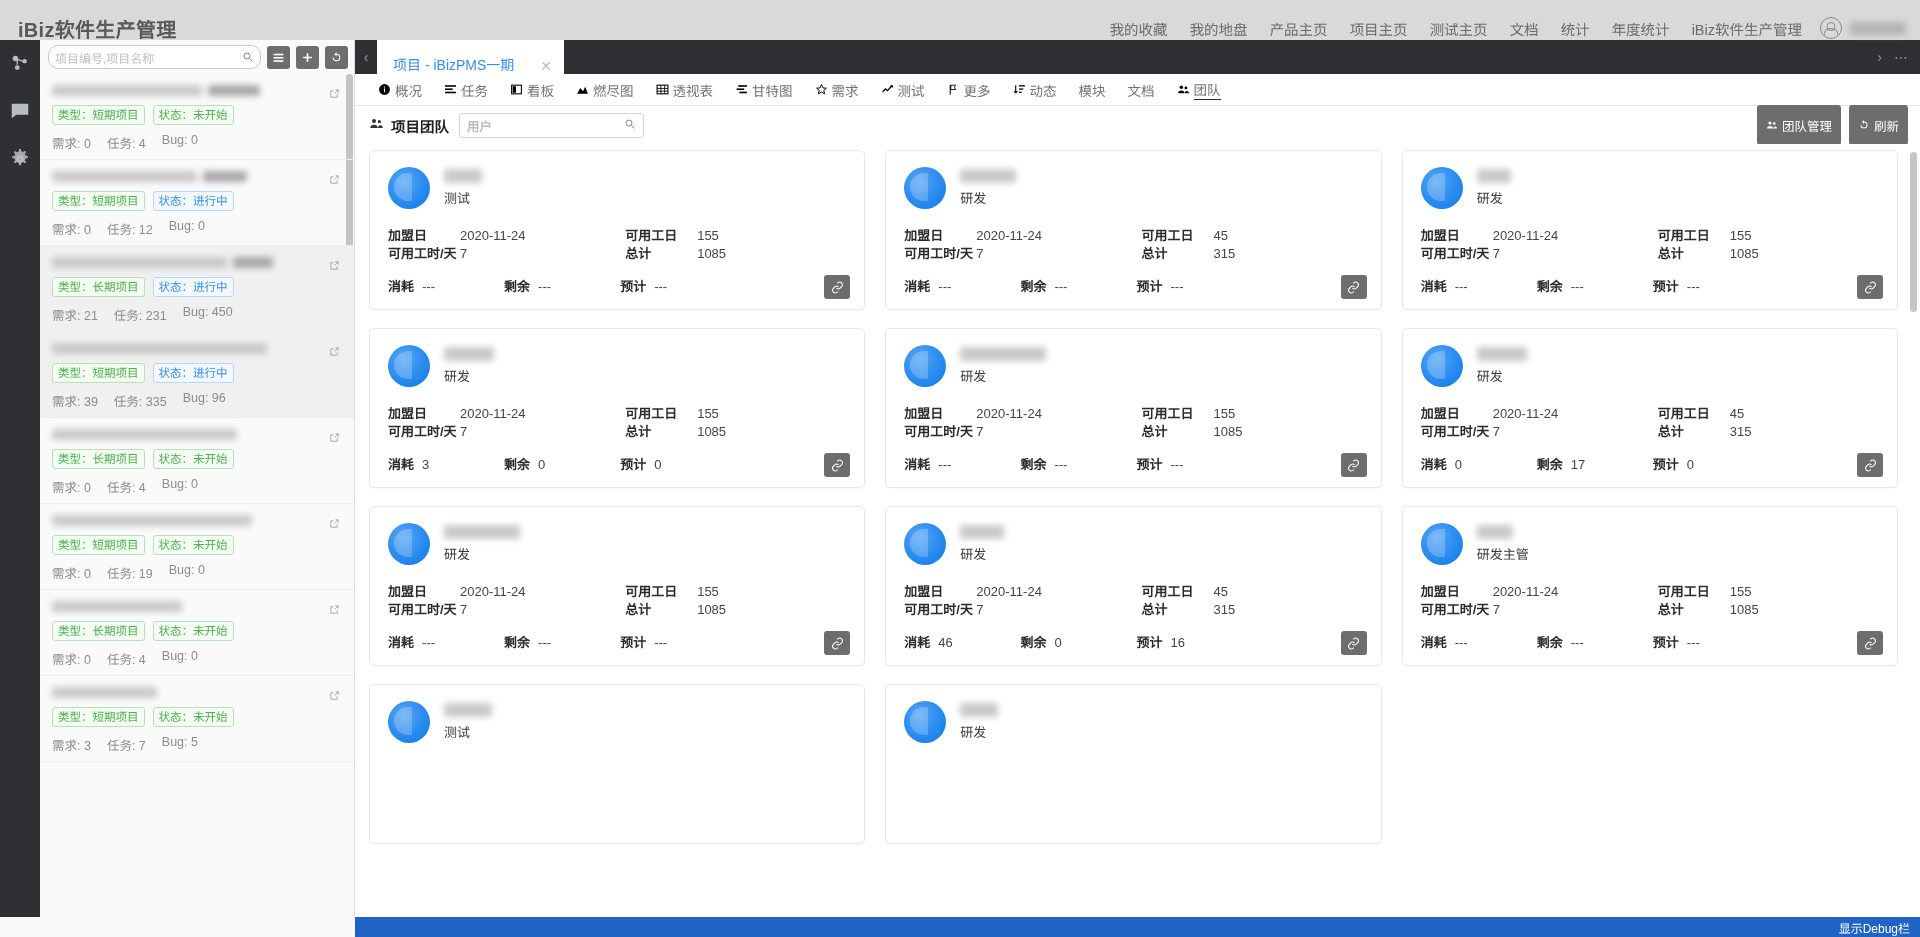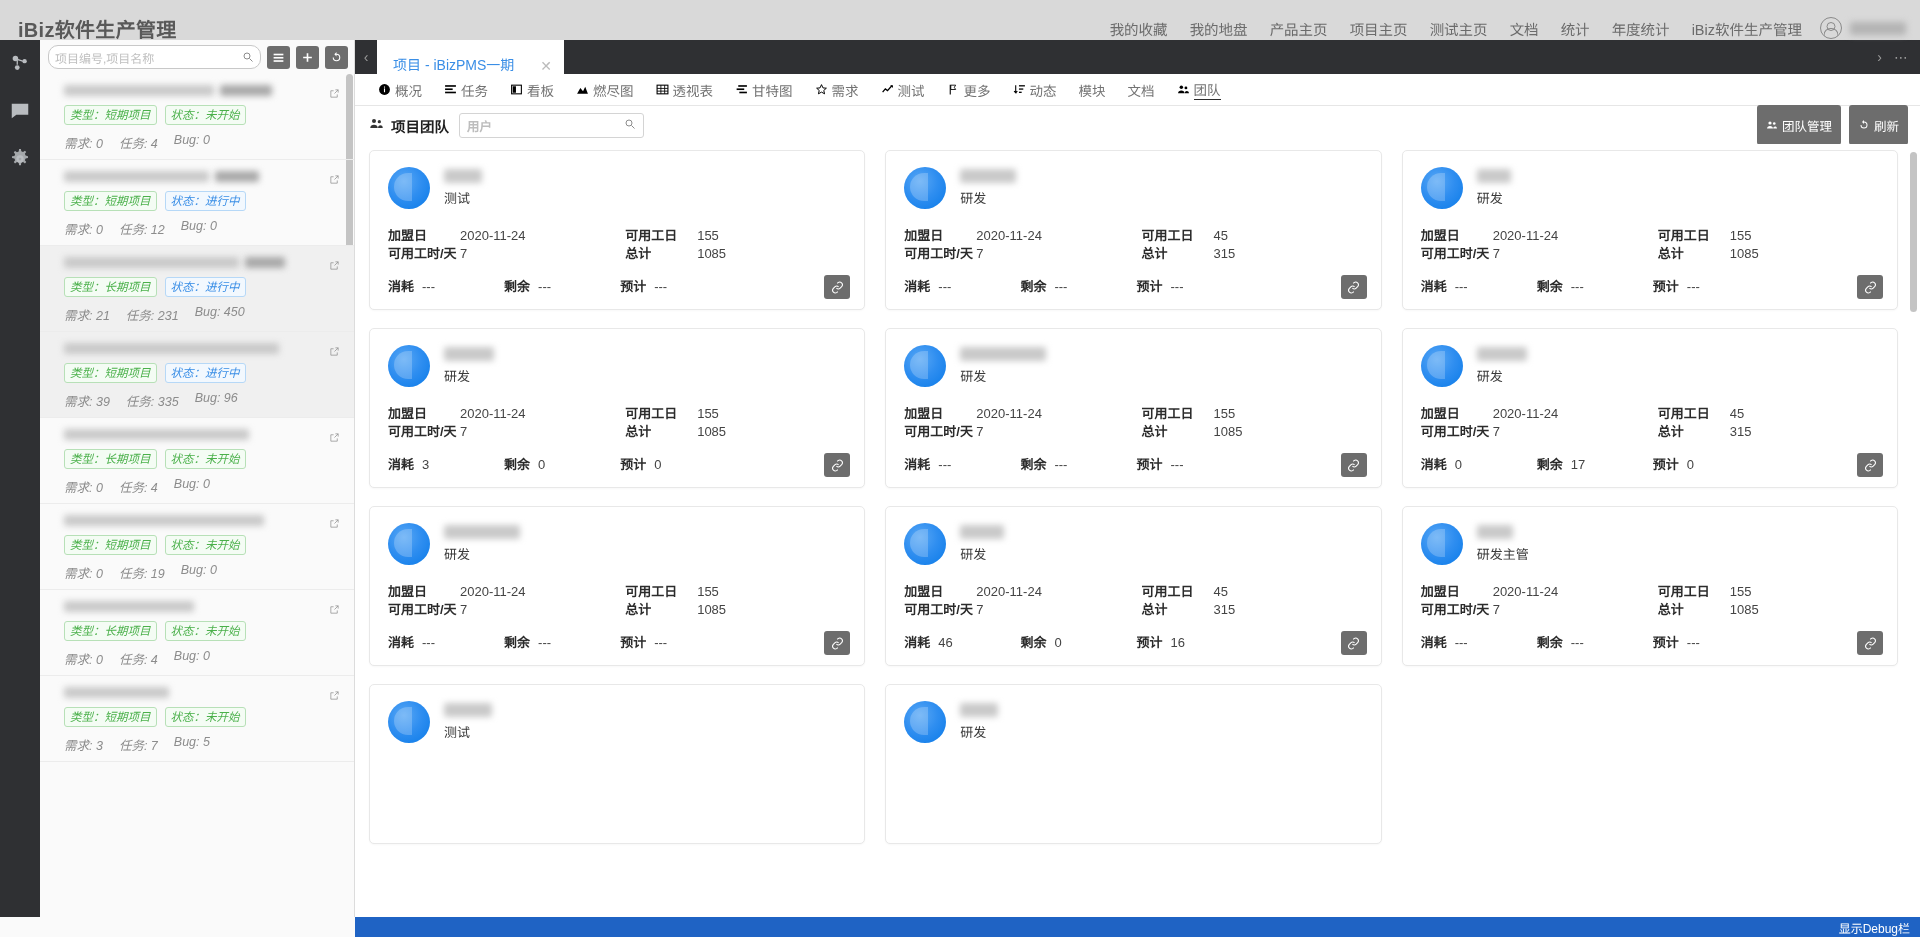--- a/index.html
+++ b/index.html
@@ -78,21 +78,21 @@
   .sb-search .ph { flex:1; }
   .sb-search .mag { width:12px; height:12px; }
   .mag svg { width:12px; height:12px; stroke:#8c8c8c; fill:none; stroke-width:2; }
   .sb-btn {
     width:23px; height:23px; border-radius:3px; background:#6d6d6d;
     display:flex; align-items:center; justify-content:center; color:#fff;
     font-size:13px; line-height:1;
   }
   .sb-btn svg { width:13px; height:13px; fill:#fff; }
   .sb-list { flex:1; overflow:hidden; position:relative; }
-  .sb-item { padding: 8px 14px 7px 24px; border-bottom: 1px solid #ececec; position: relative; font-style: italic; }
+  .sb-item { padding: 8px 14px 7px 12px; border-bottom: 1px solid #ececec; position: relative; }
   .sb-item.selected { background:#f0f0f0; }
   .sb-item-head { display:flex; align-items:center; gap:6px; height:16px; }
   .blur-bar { background:#c9c9c9; filter: blur(3.2px); border-radius:2px; height:11px; }
   .blur-bar.dark { background:#a8a8a8; }
   .ext-ico { margin-left:auto; width:11px; height:11px; }
   .ext-ico svg { width:11px; height:11px; stroke:#8d8d8d; fill:none; stroke-width:1.6; }
   .sb-tags { display:flex; gap:8px; margin-top:7px; }
   .tag {
     font-size:11.5px; padding:1px 5px; border-radius:3px; line-height:16px;
     border:1px solid; background:#fff; white-space:nowrap;

